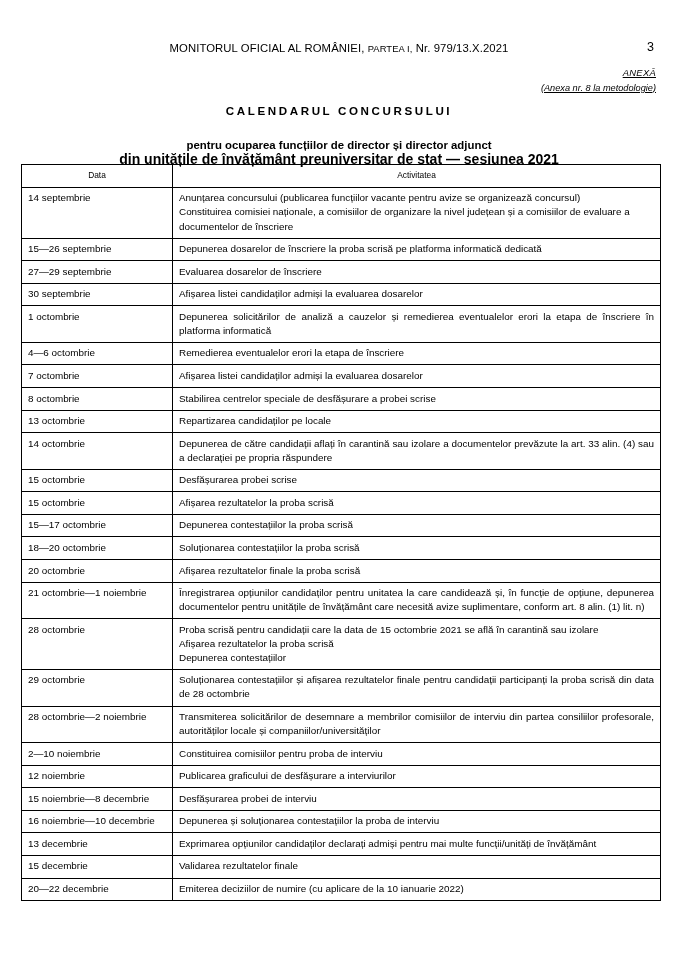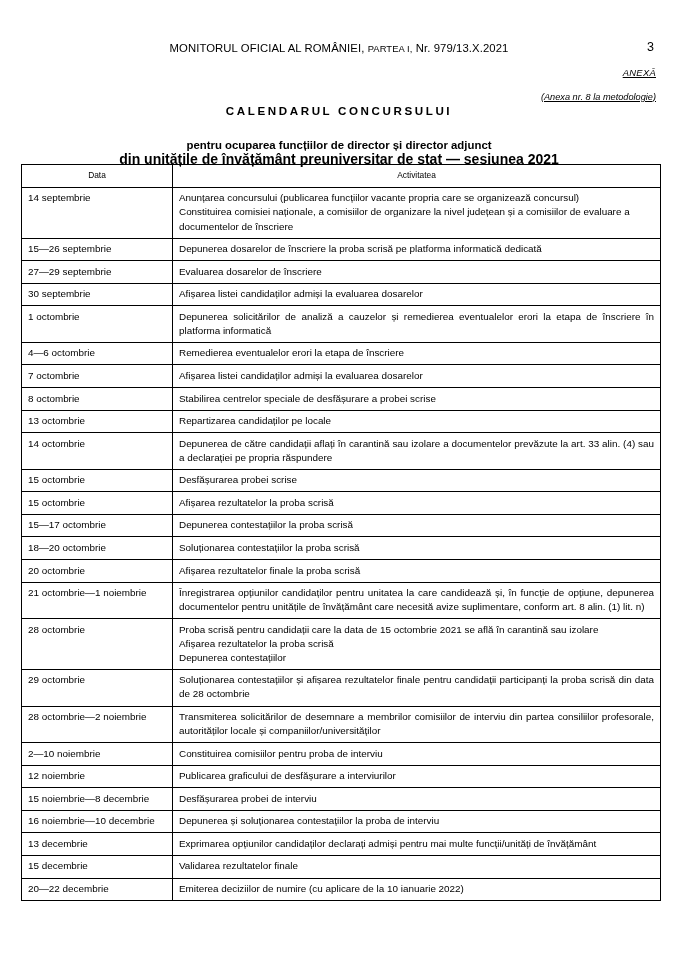--- a/index.html
+++ b/index.html
@@ -61,21 +61,21 @@
   .anexa-main {
     font-size: 9.4px;
     font-style: italic;
     text-decoration: underline;
     letter-spacing: 0.3px;
   }
   .anexa-sub {
     font-size: 9.2px;
     font-style: italic;
     text-decoration: underline;
-    margin-top: 11px;
+    margin-top: 2px;
   }
 
   
   .doc-title {
     position: absolute;
     top: 104px;
     left: 0;
     width: 678px;
     text-align: center;
   }
@@ -173,21 +173,21 @@
       <thead>
         <tr>
           <th>Data</th>
           <th>Activitatea</th>
         </tr>
       </thead>
       <tbody id="calendar-body">
           <tr>
             <td class="date-cell">14 septembrie</td>
             <td class="act-cell no-justify">
-              <span class="act-line">Anunțarea concursului (publicarea funcțiilor vacante propria care se organizează concursul)</span>
+              <span class="act-line">Anunțarea concursului (publicarea funcțiilor vacante pentru avize se organizează concursul)</span>
               <span class="act-line">Constituirea comisiei naționale, a comisiilor de organizare la nivel județean și a comisiilor de evaluare a documentelor de înscriere</span>
             </td>
           </tr>
           <tr>
             <td class="date-cell">15—26 septembrie</td>
             <td class="act-cell">
               <span class="act-line">Depunerea dosarelor de înscriere la proba scrisă pe platforma informatică dedicată</span>
             </td>
           </tr>
           <tr>

